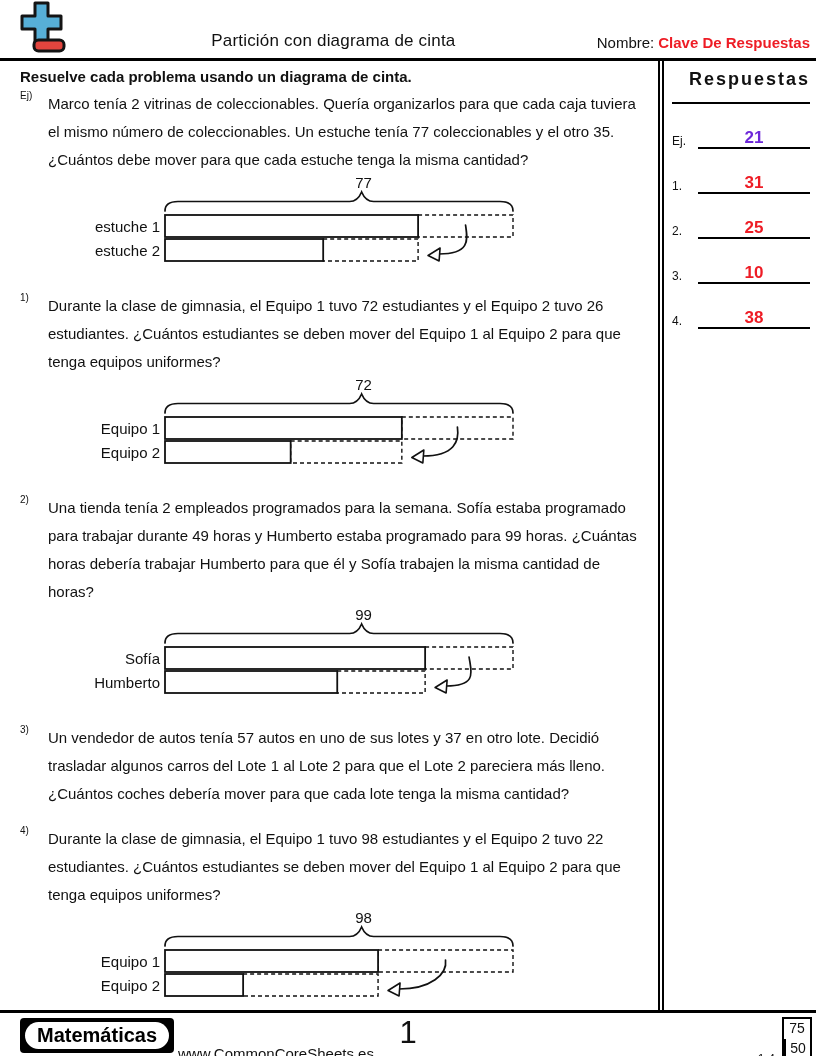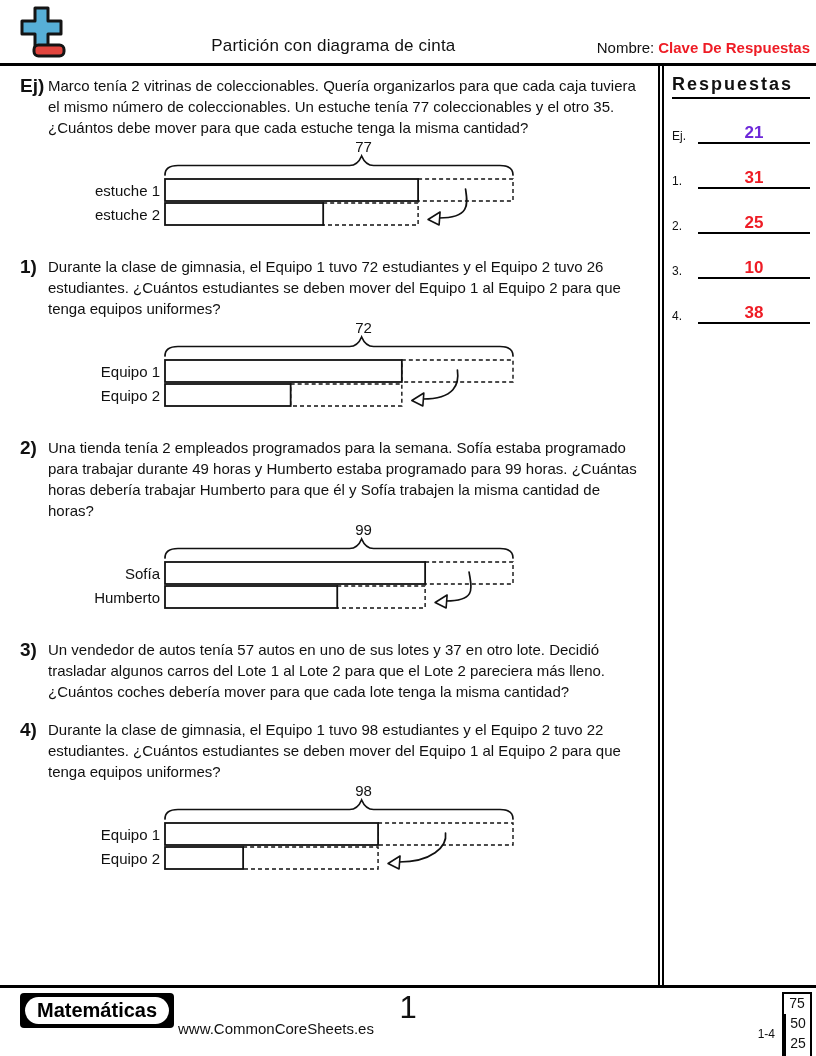--- a/index.html
+++ b/index.html
@@ -15,26 +15,26 @@
   .hdr-title { flex:1; text-align:center; font-size:17px; padding-bottom:3px; letter-spacing:.2px; }
   .hdr-name { flex:0 0 auto; font-size:15px; padding-bottom:3px; white-space:nowrap; }
   .hdr-name .red { font-weight:bold; margin-left:4px; }
   
   .body { flex:1; display:flex; align-items:stretch; }
   .main { flex:1; padding:4px 14px 0 20px; }
   .instruction { font-weight:bold; font-size:15px; margin-top:3px; }
   .problem { margin-top:17px; }
   .problem.first { margin-top:5px; }
   .prob-head { display:flex; }
-  .prob-num { font-weight:bold; font-size:19px; width:28px; flex:0 0 auto; }
-  .prob-text { font-size:15px; line-height:21px; max-width:600px; }
+  .prob-num { font-weight:normal; font-size:10px; width:28px; flex:0 0 auto; }
+  .prob-text { font-size:15px; line-height:28px; max-width:600px; }
   .diagram { display:block; margin:1px 0 0 58px; }
   
   .sidebar { width:158px; flex:0 0 auto; border-left:6px double #000; padding:6px 4px 0 6px; }
-  .ans-title { text-align:left; font-weight:bold; font-size:18px; letter-spacing:2px; border-bottom:2px solid #000; padding-bottom:2px; margin:2px 2px 0 2px; }
+  .ans-title { text-align:right; font-weight:bold; font-size:18px; letter-spacing:2px; border-bottom:2px solid #000; padding-bottom:12px; margin:2px 2px 0 2px; }
   .ans-row { display:flex; align-items:flex-end; margin-top:24px; padding-left:2px; }
   .ans-label { font-size:12px; width:26px; flex:0 0 auto; padding-bottom:1px; }
   .ans-slot { flex:1; margin-right:2px; }
   .ans-val { text-align:center; font-size:17px; font-weight:bold; line-height:19px; }
   .ans-line { border-bottom:2px solid #000; }
   
   .footer { height:71px; border-top:3px solid #000; position:relative; }
   .matlogo { position:absolute; left:20px; top:5px; background:#000; border-radius:4px; padding:4px 5px; }
   .matlogo .pill { background:#fff; border-radius:16px; padding:2px 12px; font-weight:bold; font-size:20px; color:#000000; }
   .site { position:absolute; left:178px; top:32px; font-size:15px; }
@@ -58,20 +58,21 @@
       </svg>
     </div>
     <div class="hdr-title">Partición con diagrama de cinta</div>
     <div class="hdr-name">
       <span>Nombre:</span><span class="red" id="name-value" style="color: rgb(238, 28, 37);">Clave De Respuestas</span>
     </div>
   </div>
 
   <div class="body">
     <div class="main">
+      <div class="instruction">Resuelve cada problema usando un diagrama de cinta.</div>
       <div id="problems">
           <div class="problem first">
             <div class="prob-head">
               <span class="prob-num">Ej)</span>
               <span class="prob-text">Marco tenía 2 vitrinas de coleccionables. Quería organizarlos para que cada caja tuviera el mismo número de coleccionables. Un estuche tenía 77 coleccionables y el otro 35. ¿Cuántos debe mover para que cada estuche tenga la misma cantidad?</span>
             </div>
             <div class="diagram"><svg width="470" height="96" viewBox="0 0 470 96" font-family="&quot;Liberation Sans&quot;, sans-serif">
                 <text x="285.62" y="13" text-anchor="middle" font-size="15" fill="#111">77</text>
                 <path d="M 87,36 Q 87,26.5 100,26.5 L 271.62,26.5 Q 279.62,26.5 283.62,17 Q 287.62,26.5 295.62,26.5 L 422,26.5 Q 435,26.5 435,36" fill="none" stroke="#111" stroke-width="1.7" stroke-linecap="round"></path>
                 <rect x="340.0909090909091" y="40" width="94.90909090909088" height="22" fill="#fff" stroke="#111" stroke-width="1.4" stroke-dasharray="4 3"></rect>

